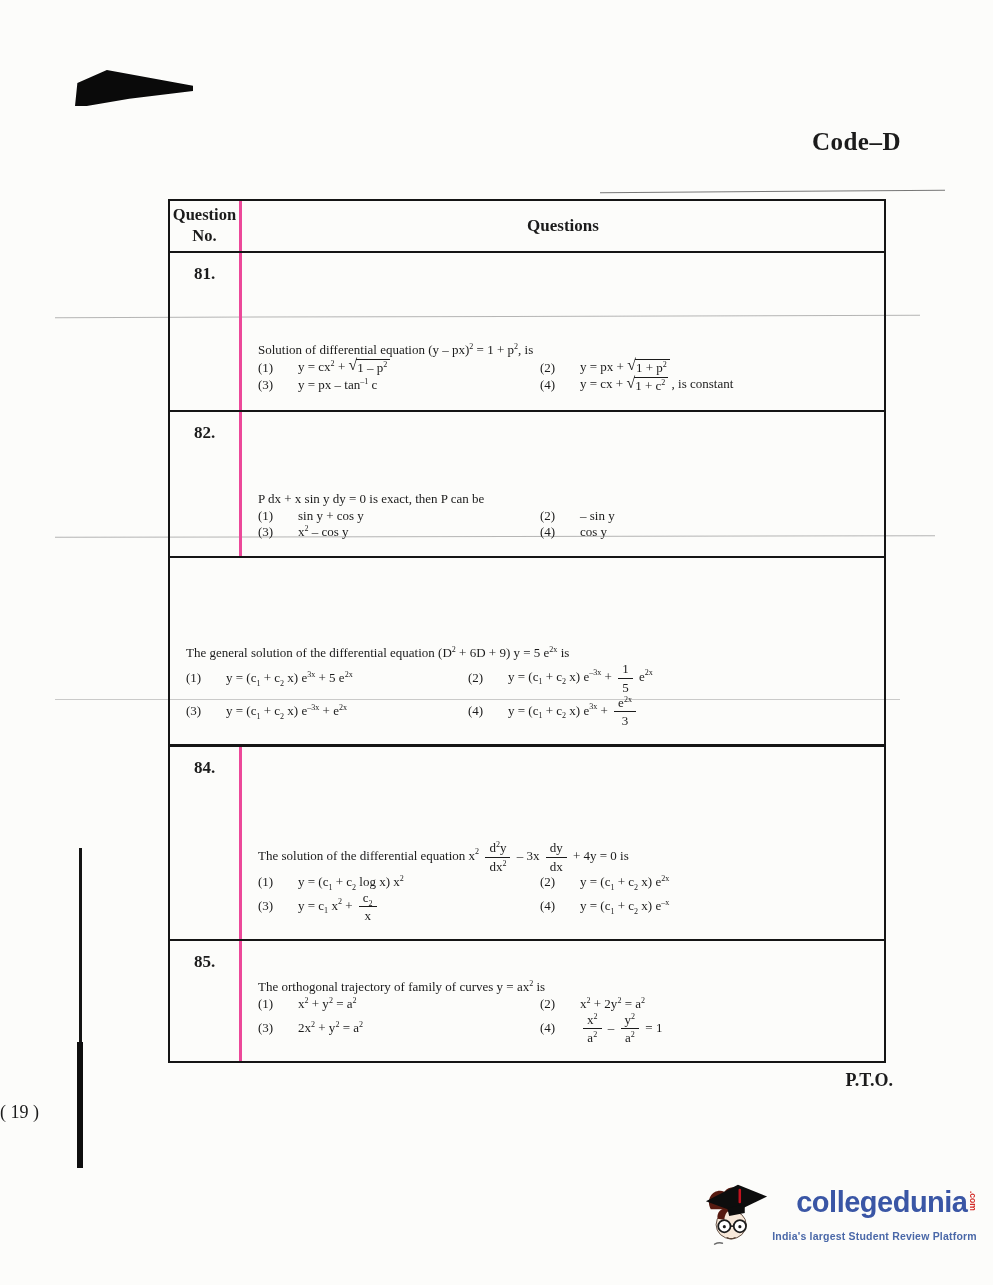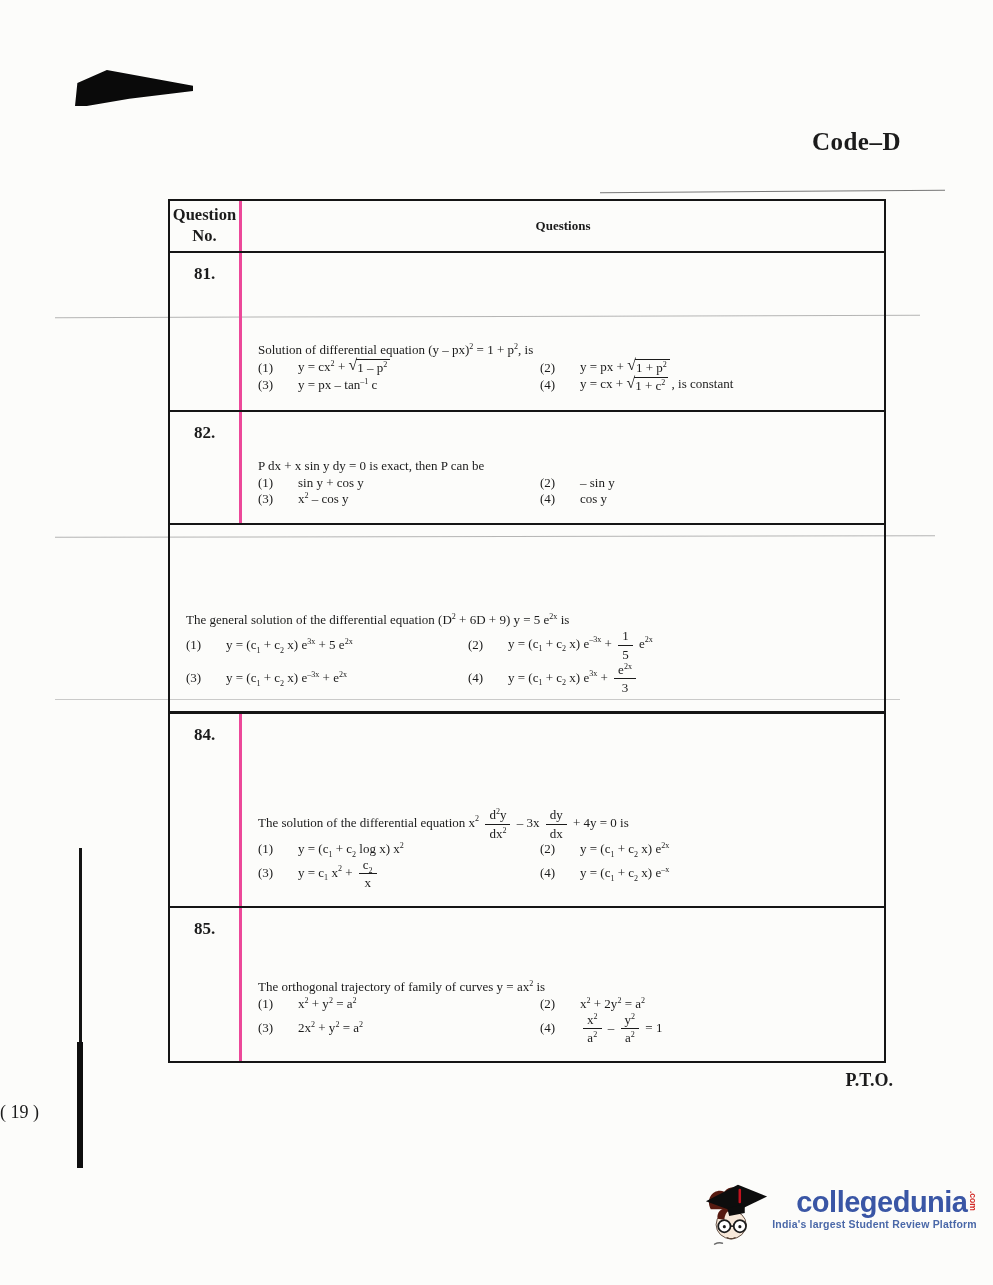--- a/index.html
+++ b/index.html
@@ -39,21 +39,21 @@
   .trow{ display:flex; border-bottom:2px solid #151515; }
   .trow.thick{ border-bottom-width:3px; }
   .trow:last-child{ border-bottom:none; flex:1; }
   .thead{ height:52px; }
   .qno-cell{
     width:72px; flex-shrink:0; border-right:3px solid #ec4899;
     text-align:center; font-weight:bold; font-size:16.5px;
   }
   .thead .qno-cell{ display:flex; align-items:center; justify-content:center; line-height:1.25; padding:2px; }
   .qcell{ flex:1; min-width:0; }
-  .thead .qcell{ display:flex; align-items:center; justify-content:center; font-size:13px; font-weight:bold; }
+  .thead .qcell{ display:flex; align-items:center; justify-content:center; font-size:17px; font-weight:bold; }
   .qrow .qno-cell{ padding-top:11px; font-size:17px; }
   .qrow .qcell{
     display:flex; flex-direction:column; justify-content:flex-end;
     padding:2px 10px 16px 16px; font-size:13px;
   }
   .qtext{ line-height:1.35; }
   .opt-row{ display:grid; grid-template-columns:282px 1fr; align-items:center; }
   .opt{ display:flex; align-items:center; }
   .opt-label{ width:40px; flex-shrink:0; }
   .opt-math{ white-space:nowrap; }
@@ -82,21 +82,21 @@
   .brand{
     font-family:"Liberation Sans", sans-serif; font-weight:bold;
     font-size:29px; letter-spacing:-0.5px; line-height:1;
   }
   .brand-suffix{
     font-family:"Liberation Sans", sans-serif; font-size:8.5px; font-weight:bold;
     writing-mode:vertical-rl; margin-left:1px; margin-top:3px; line-height:1;
   }
   .tagline{
     font-family:"Liberation Sans", sans-serif; font-weight:bold;
-    font-size:10.5px; margin-top:1px; letter-spacing:.2px;
+    font-size:10.5px; margin-top:13px; letter-spacing:.2px;
   }
 </style>
 </head>
 <body>
 
 <div class="page">
 
   <div class="scan-blob"></div>
   <div class="scan-vline-1"></div>
   <div class="scan-vline-2"></div>
@@ -142,21 +142,21 @@
               <span class="opt-label">(4)</span>
               <span class="opt-math">y = cx + <span class="sqrt">
                   <span class="rad">√</span>
                   <span class="vinc">1 + c<sup>2</sup></span>
                 </span> , is constant</span>
             </div>
         </div>
       </div>
     </div>
 
-    <div class="trow qrow" style="height:113px">
+    <div class="trow qrow" style="height:146px">
       <div class="qno-cell">82.</div>
       <div class="qcell">
         <div class="qtext">P dx + x sin y dy = 0 is exact, then P can be</div>
         <div class="opt-row">
           <div class="opt">
               <span class="opt-label">(1)</span>
               <span class="opt-math">sin y + cos y</span>
             </div>
           <div class="opt">
               <span class="opt-label">(2)</span>

